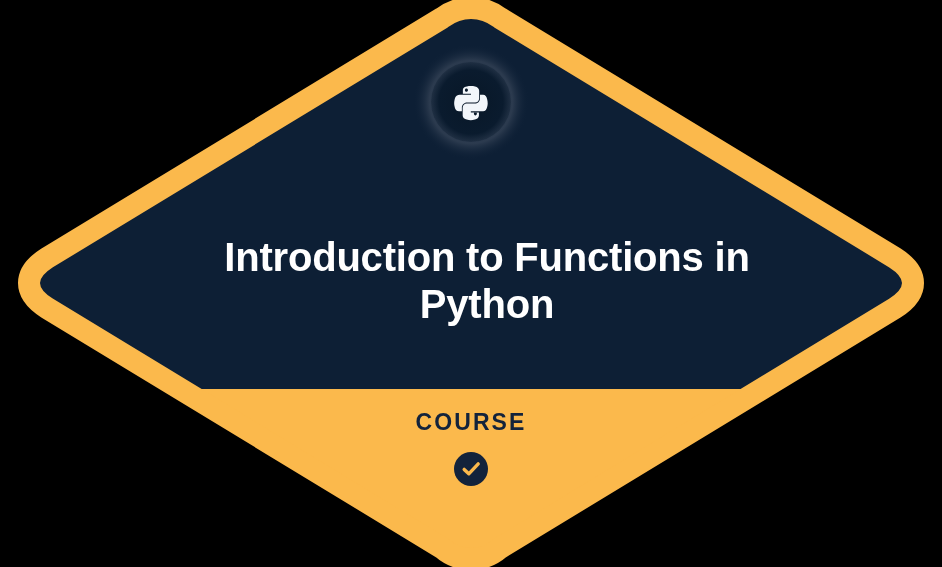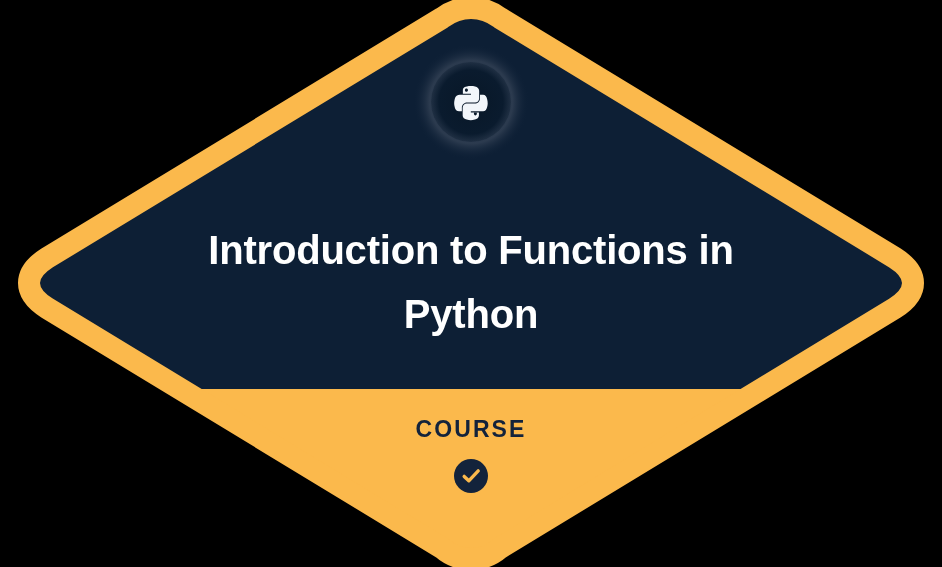--- a/index.html
+++ b/index.html
@@ -39,44 +39,43 @@
   #course-title {
     position: absolute;
     left: 171px;
     top: 218px;
     width: 600px;
     text-align: center;
     color: #ffffff;
     font-family: "Liberation Sans", sans-serif;
     font-size: 40px;
     font-weight: bold;
-    line-height: 64px;
+    line-height: 47px;
     letter-spacing: -0.2px;
-    margin: 0;
+    margin: 16px;
   }
   
   #status-block {
     position: absolute;
     left: 171px;
     top: 405px;
     width: 600px;
     text-align: center;
   }
   #status-text {
     color: #13233b;
     font-family: "Liberation Sans", sans-serif;
     font-size: 23px;
     font-weight: bold;
     letter-spacing: 2.1px;
     line-height: 35px;
     margin: 0;
   }
   #status-text .status-line {
     display: block;
-    margin-top: 7px;
   }
   #check-badge {
     margin: 12px auto 0 auto;
     width: 34px;
     height: 34px;
     display: block;
   }
 </style>
 </head>
 <body>

